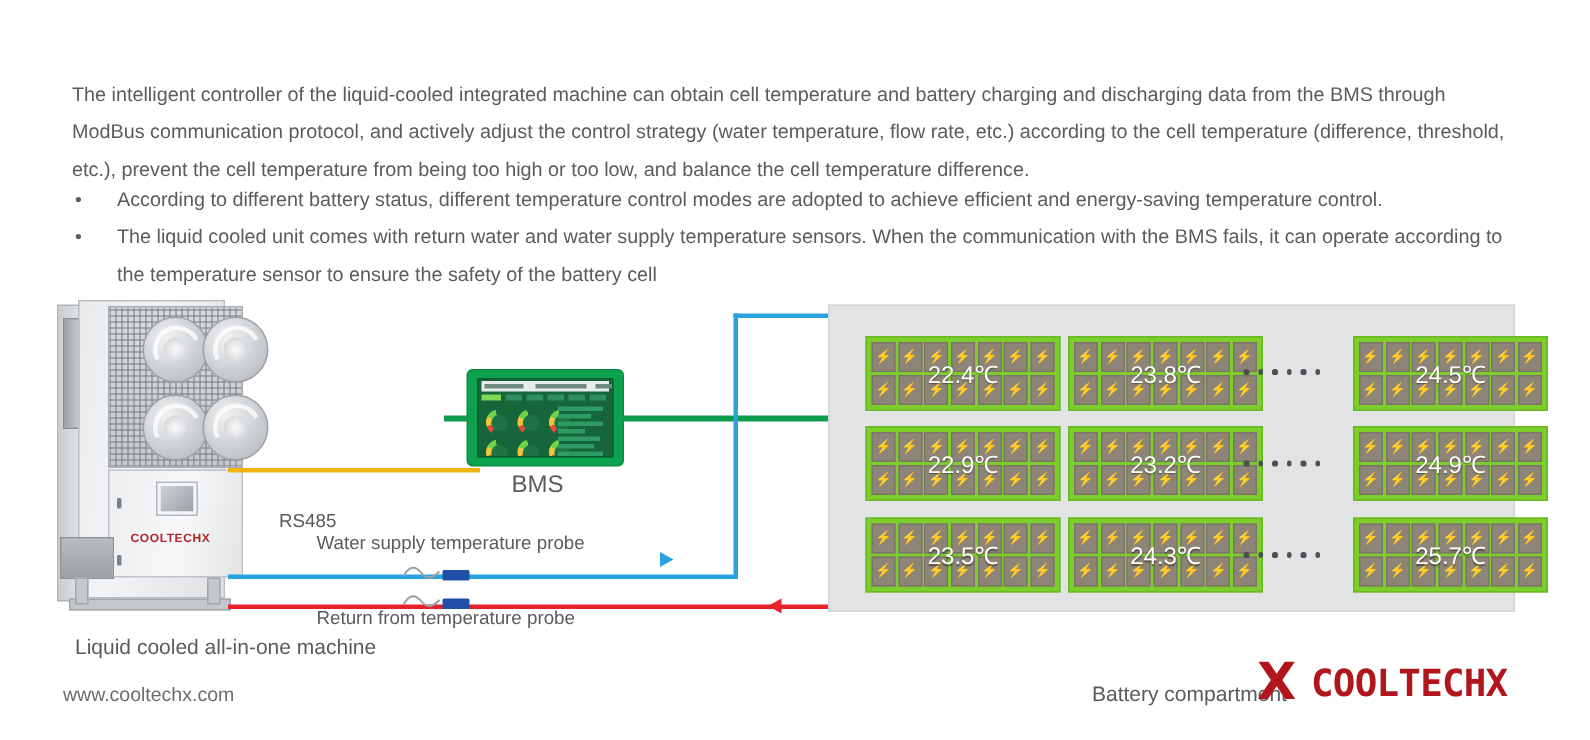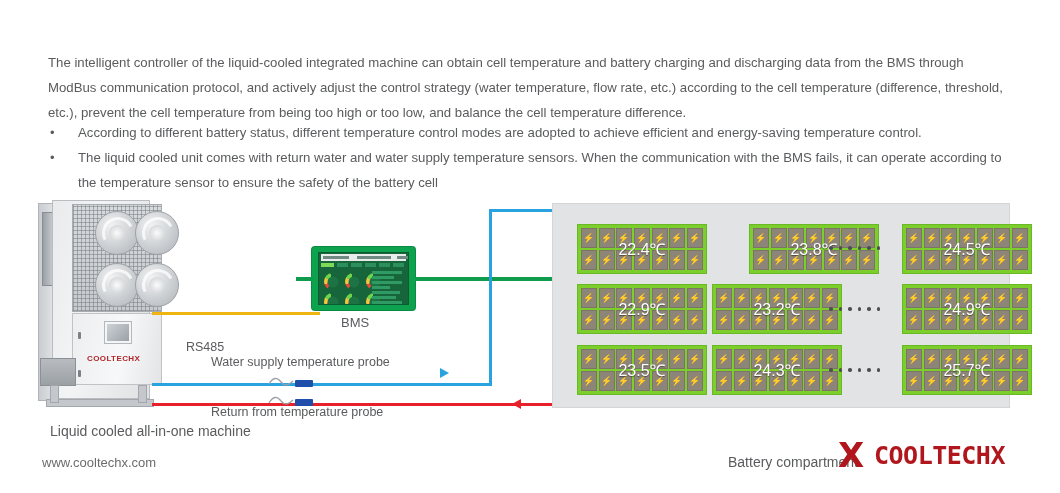--- a/index.html
+++ b/index.html
@@ -107,21 +107,21 @@
     border:1px solid #8b9095;
   }
   .ch-foot{
     position:absolute;left:8px;top:185px;width:106px;height:22px;
   }
   .ch-foot .bar{position:absolute;background:#c4c7cb;border:1px solid #a3a7ab;}
 
   
   .lbl{position:absolute;font-size:12.5px;color:#5a5b5d;white-space:nowrap;}
   .lbl-rs485{left:186px;top:105px;font-size:12.5px;margin-top:40px;}
-  .lbl-bms{left:341px;top:120px;font-size:13px;color:#5a5b5d;}
+  .lbl-bms{left:341px;top:120px;font-size:16px;color:#5a5b5d;}
   .lbl-supply{left:211px;top:160px;}
   .lbl-return{left:211px;top:210px;}
   .lbl-machine{left:50px;top:228px;font-size:14px;}
   .lbl-compart{left:728px;top:213px;font-size:14px;margin-top:46px;}
 
   
   .pipe{position:absolute;}
   .blue{background:#29a3e0;}
   .red{background:#e8202a;}
   .green{background:#0f9b4c;}
@@ -440,21 +440,21 @@
               <div class="cell"></div>
             </div>
           <div class="cellcol">
               <div class="cell"></div>
               <div class="cell"></div>
             </div>
         </div>
         <div class="temp">23.5℃</div>
       </div>
 
-      <div class="rack" style="left:159px;top:20px;width:128px;height:48px;margin-left:37px;">
+      <div class="rack" style="left:159px;top:20px;width:128px;height:48px;">
         <div class="rackgrid" style="grid-template-columns:repeat(7,1fr);">
           <div class="cellcol">
               <div class="cell"></div>
               <div class="cell"></div>
             </div>
           <div class="cellcol">
               <div class="cell"></div>
               <div class="cell"></div>
             </div>
           <div class="cellcol">

